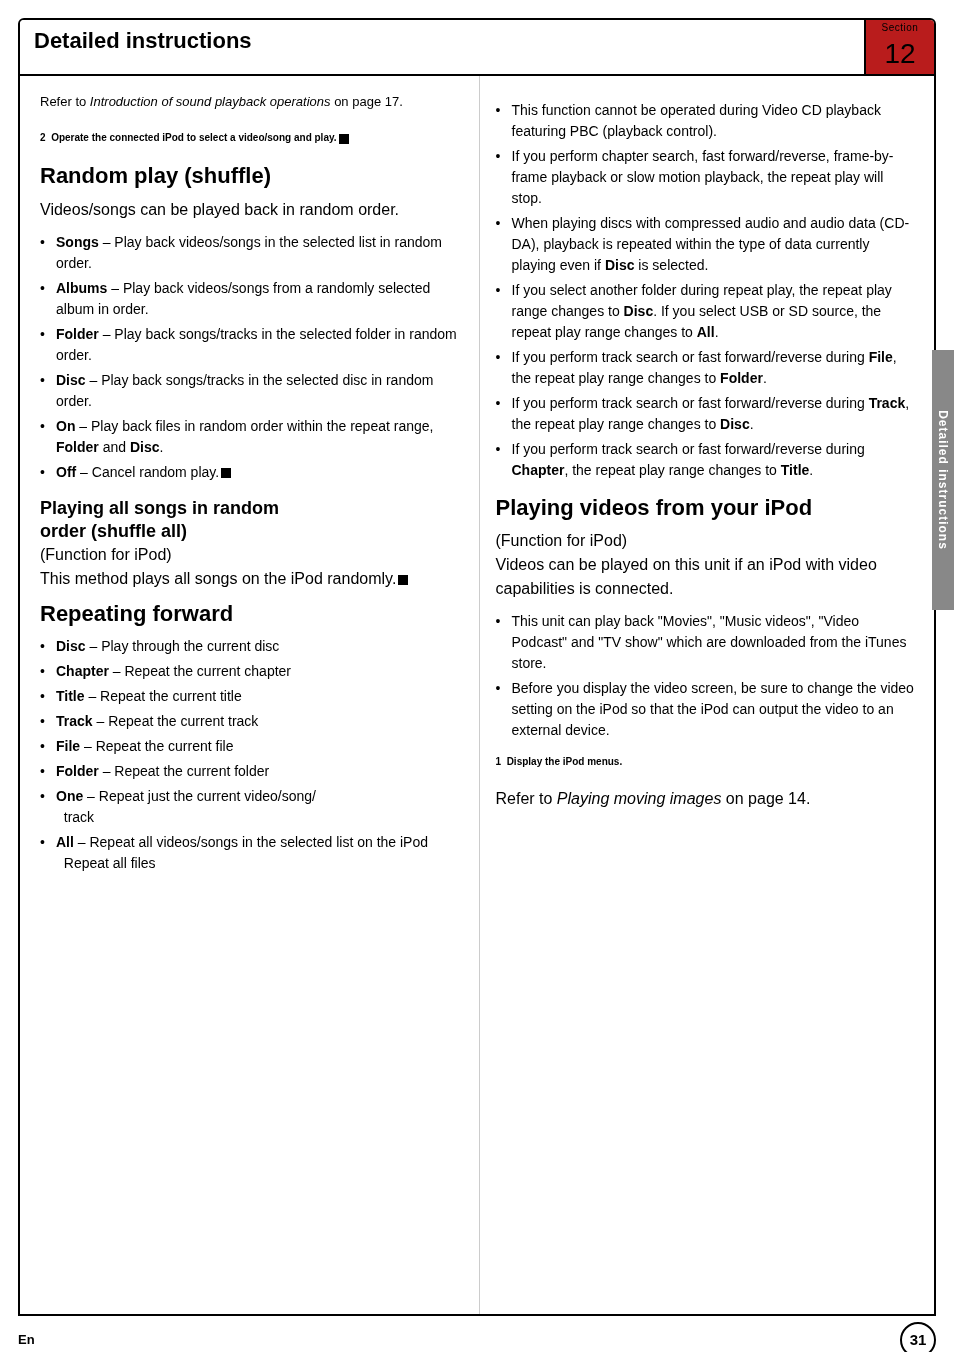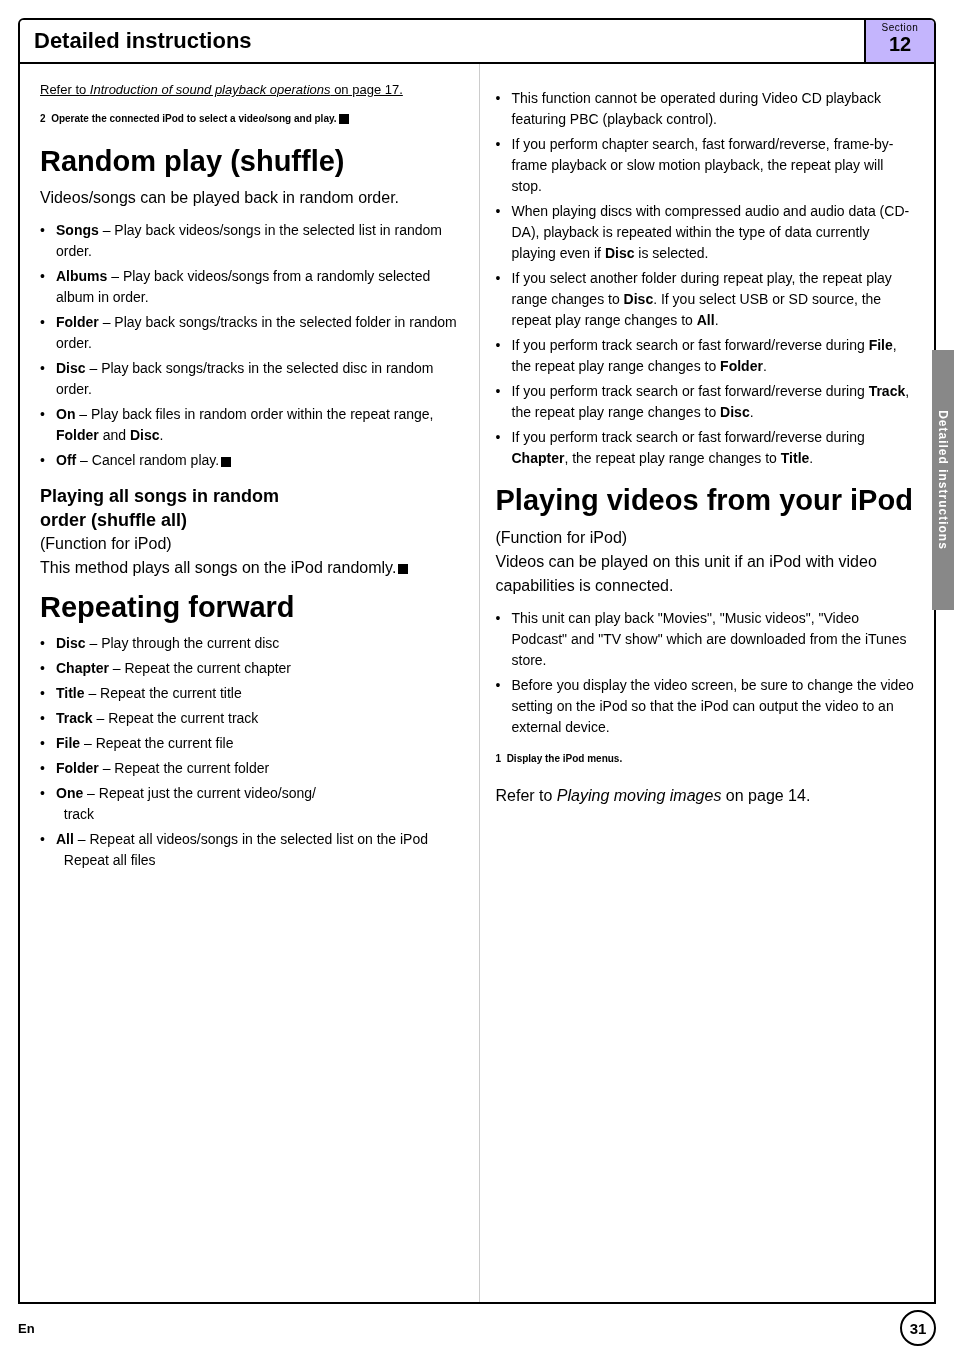--- a/index.html
+++ b/index.html
@@ -28,33 +28,34 @@
       font-weight: bold;
       padding: 8px 14px;
       background: #fff;
     }
     .header-section {
       display: flex;
       flex-direction: column;
       align-items: center;
       justify-content: flex-start;
       padding: 2px 10px 4px 10px;
-      background: #c4b5fd;
+      background: #b91c1c;
       border-left: 2px solid #000;
       min-width: 70px;
     }
     .section-label {
       font-size: 10px;
       color: #000;
       letter-spacing: 0.5px;
     }
     .section-number {
-      font-size: 20px;
-      font-weight: bold;
+      font-size: 28px;
+      font-weight: normal;
       line-height: 1.1;
+      margin-top: 6px;
     }
 
     
     .main-content {
       display: flex;
       margin: 0 18px;
       border-left: 2px solid #000;
       border-right: 2px solid #000;
       border-bottom: 2px solid #000;
       min-height: 1240px;
@@ -67,39 +68,38 @@
     }
 
     .right-col {
       flex: 1;
       padding: 16px 20px 16px 16px;
     }
 
     
     .intro-text {
       font-size: 13px;
-      margin-bottom: 12px;
+      margin-bottom: 20px;
       line-height: 1.5;
-      text-decoration: underline;
     }
     .intro-text em {
       font-style: italic;
     }
 
     
     .step-instruction {
       font-size: 10px;
       font-weight: bold;
       margin-bottom: 18px;
       line-height: 1.4;
     }
 
     
     .section-heading {
-      font-size: 29px;
+      font-size: 22px;
       font-weight: bold;
       margin-bottom: 8px;
       line-height: 1.2;
       border-top: none;
     }
     .section-heading-md {
       font-size: 18px;
       font-weight: bold;
       line-height: 1.3;
     }

